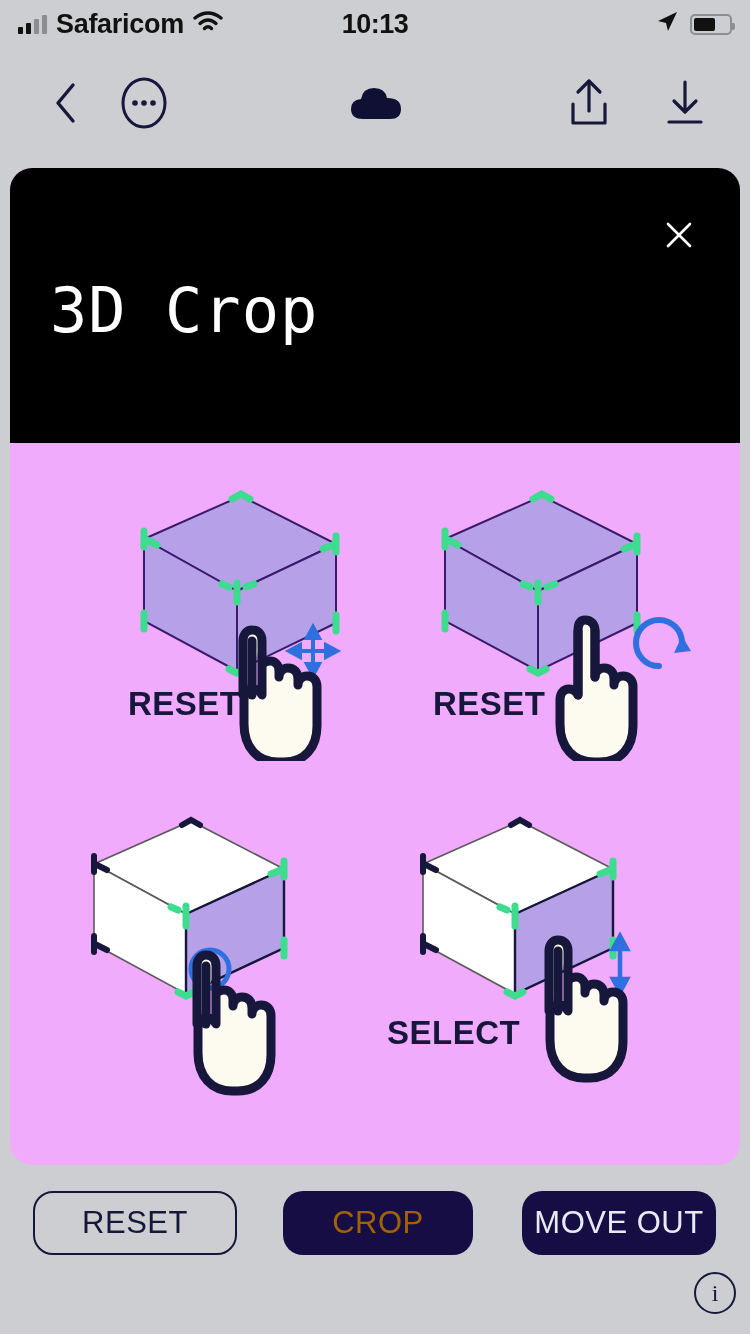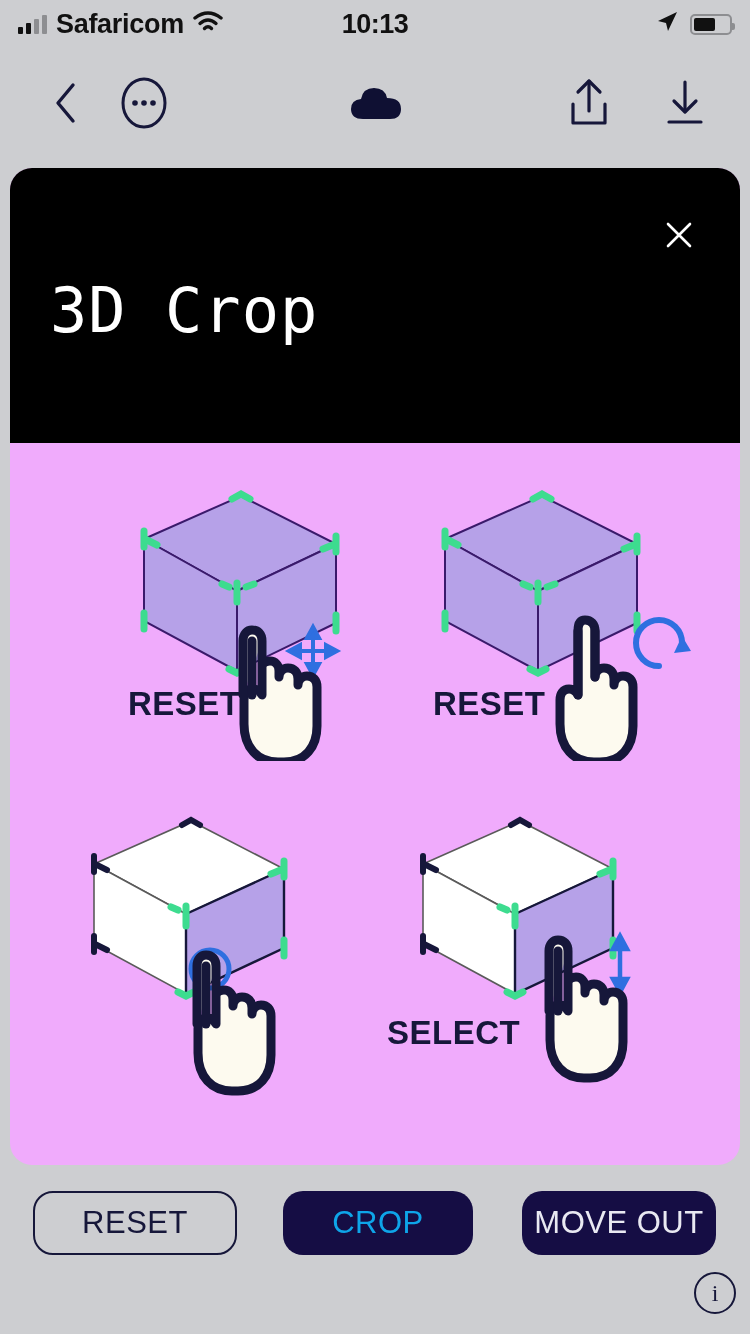--- a/index.html
+++ b/index.html
@@ -153,21 +153,21 @@
   }
   .btn-reset {
     left: 33px; width: 204px;
     border: 2px solid #16173a;
     background: transparent;
     color: #16173a;
   }
   .btn-crop {
     left: 283px; width: 190px;
     background: #150d44;
-    color: #0ea5e9;
+    color: #a16207;
   }
   .btn-cropout {
     left: 522px; width: 194px;
     background: #150d44;
     color: #e9e9f2;
   }
 
   .info-btn {
     position: absolute; right: 14px; bottom: 20px;
     width: 42px; height: 42px;

